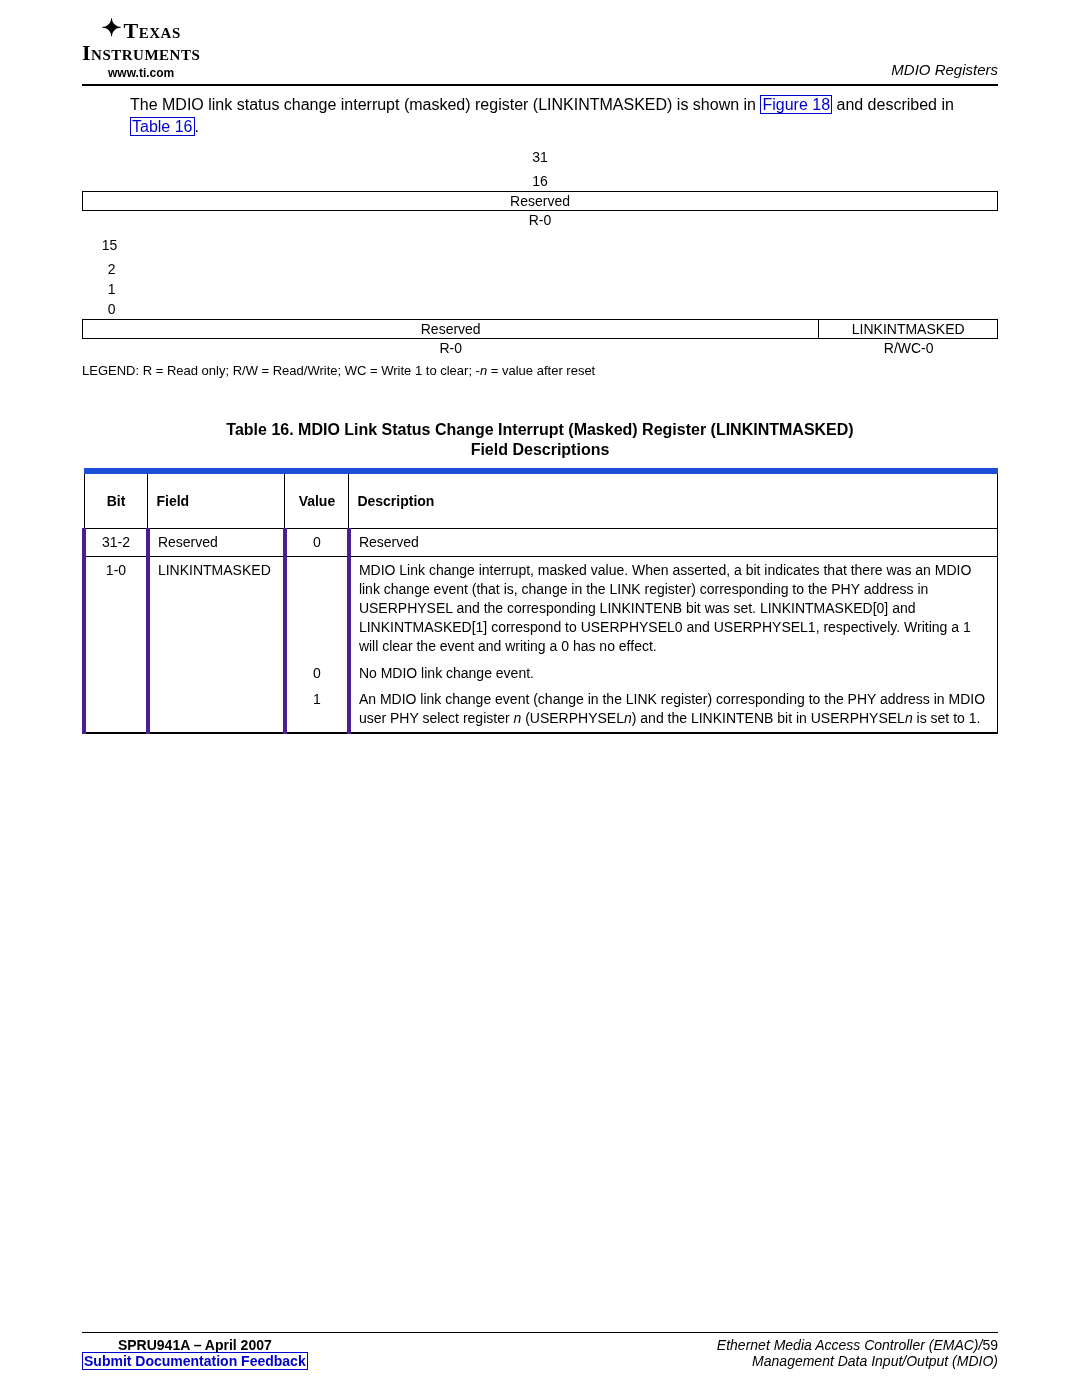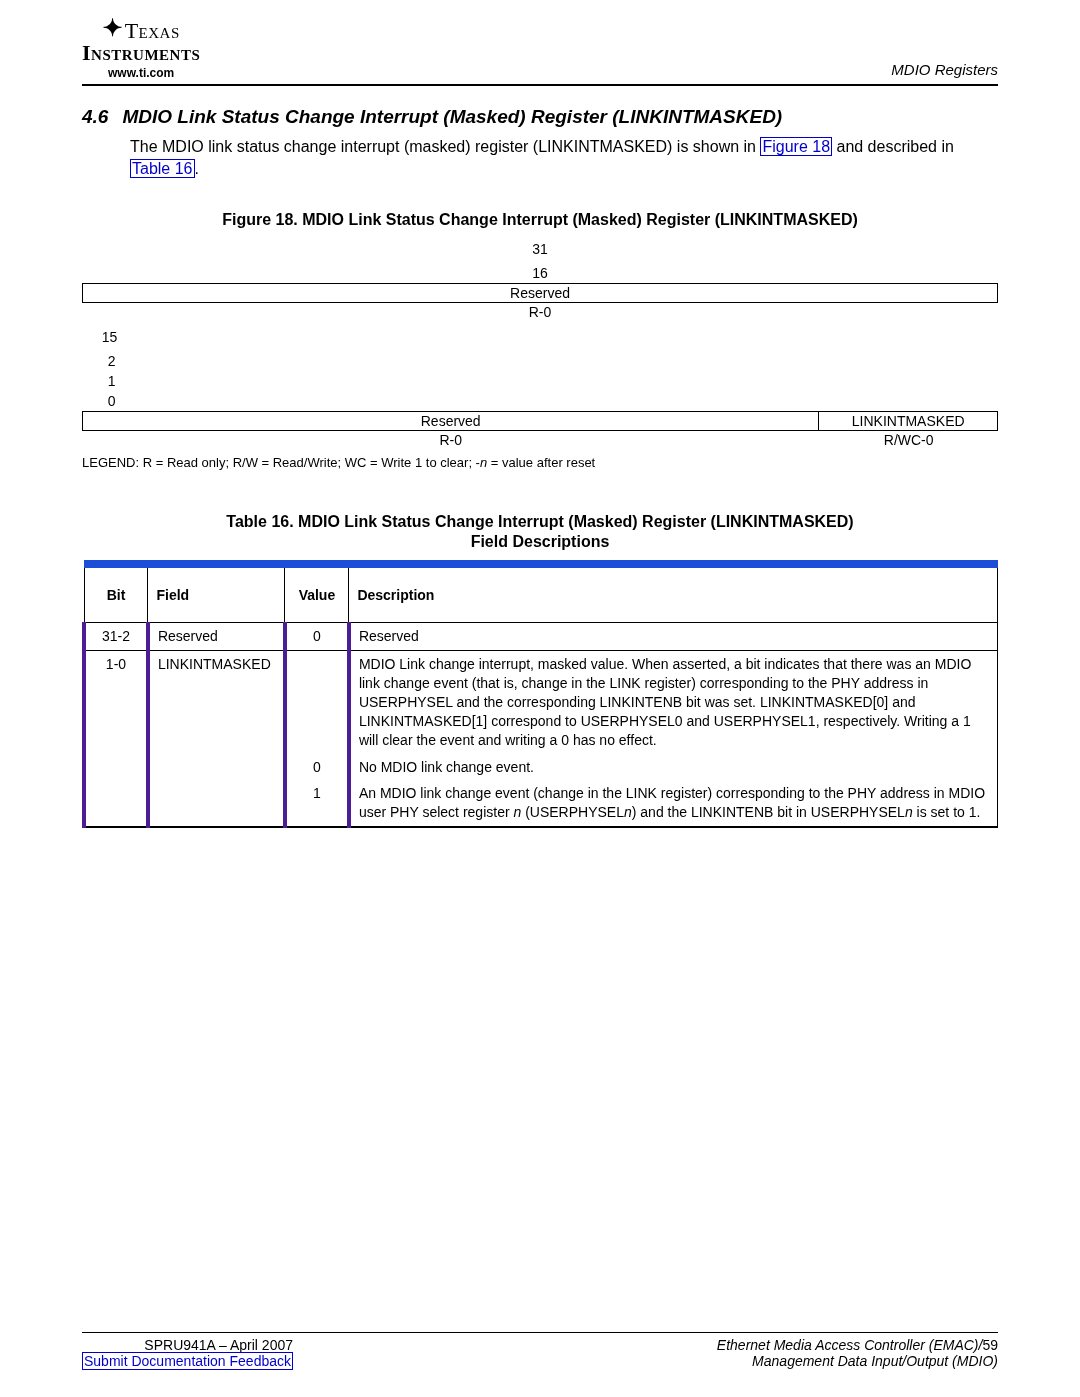--- a/index.html
+++ b/index.html
@@ -36,21 +36,21 @@
   .ti-chip {
     font-size: 24px;
     font-weight: bold;
     line-height: 0.8;
     margin-right: 2px;
     transform: translateY(-2px);
   }
   .ti-texas {
     font-family: Georgia, 'Times New Roman', serif;
     font-variant: small-caps;
-    font-weight: normal;
+    font-weight: bold;
     font-size: 22px;
     letter-spacing: 0.5px;
     line-height: 1;
   }
   .ti-instruments {
     font-family: Georgia, 'Times New Roman', serif;
     font-variant: small-caps;
     font-weight: bold;
     font-size: 22px;
     letter-spacing: 0.5px;
@@ -141,21 +141,21 @@
     margin-top: 42px;
     line-height: 1.25;
   }
   table.field-desc {
     width: 100%;
     border-collapse: collapse;
     margin-top: 8px;
     font-size: 14px;
   }
   table.field-desc th {
-    border-top: 8px solid #1d4ed8;
+    border-top: 6px solid #1d4ed8;
     border-bottom: 1.5px solid #000;
     border-left: 1px solid #000;
     text-align: left;
     font-weight: bold;
     padding: 19px 8px;
   }
   table.field-desc th:last-child { border-right: 1px solid #000; }
   table.field-desc th.center, table.field-desc td.center { text-align: center; }
   table.field-desc td {
     border-left: 4px solid #4c1d95;
@@ -176,21 +176,21 @@
     border: none;
     border-top: 1.5px solid #000;
     margin: 0 0 4px 0;
   }
   .footer-row {
     display: flex;
     justify-content: space-between;
     align-items: flex-start;
     font-size: 14px;
   }
-  .footer-left { text-align: right; }
+  .footer-left { text-align: center; font-weight: bold; }
   .footer-right { text-align: right; font-style: italic; }
   .footer-right .pnum { font-style: normal; }
   .footer-right-line2 { }
   .italic { font-style: italic; }
 </style>
 </head>
 <body>
 
 <div class="page">
 
@@ -200,30 +200,25 @@
         <span class="ti-chip">✦</span>
         <span class="ti-texas">Texas</span>
       </div>
       <span class="ti-instruments">Instruments</span>
       <span class="ti-url">www.ti.com</span>
     </div>
     <div class="section-label">MDIO Registers</div>
   </div>
   <hr class="hr-thick">
 
-  <div class="sec-heading-row">
-    <span class="sec-num">4.6</span>
-    <span class="sec-title">MDIO Link Status Change Interrupt (Masked) Register (LINKINTMASKED)</span>
-  </div>
 
   <div class="sec-body">
     <span>The MDIO link status change interrupt (masked) register (LINKINTMASKED) is shown in </span><a href="#" class="doc-link">Figure 18</a><span> and described in </span><a href="#" class="doc-link">Table 16</a><span>.</span>
   </div>
 
-  <div class="fig-title">Figure 18. MDIO Link Status Change Interrupt (Masked) Register (LINKINTMASKED)</div>
 
   <div class="reg-block">
 
     <div class="reg-bitrow">
       <div class="reg-bitcell" style="flex:0 0 6%; text-align:center;">31</div>
       <div class="reg-bitcell" style="flex:1;"></div>
       <div class="reg-bitcell" style="flex:0 0 6%; text-align:center;">16</div>
     </div>
     <div class="reg-namerow">
       <div class="cell" style="flex:1;">Reserved</div>

